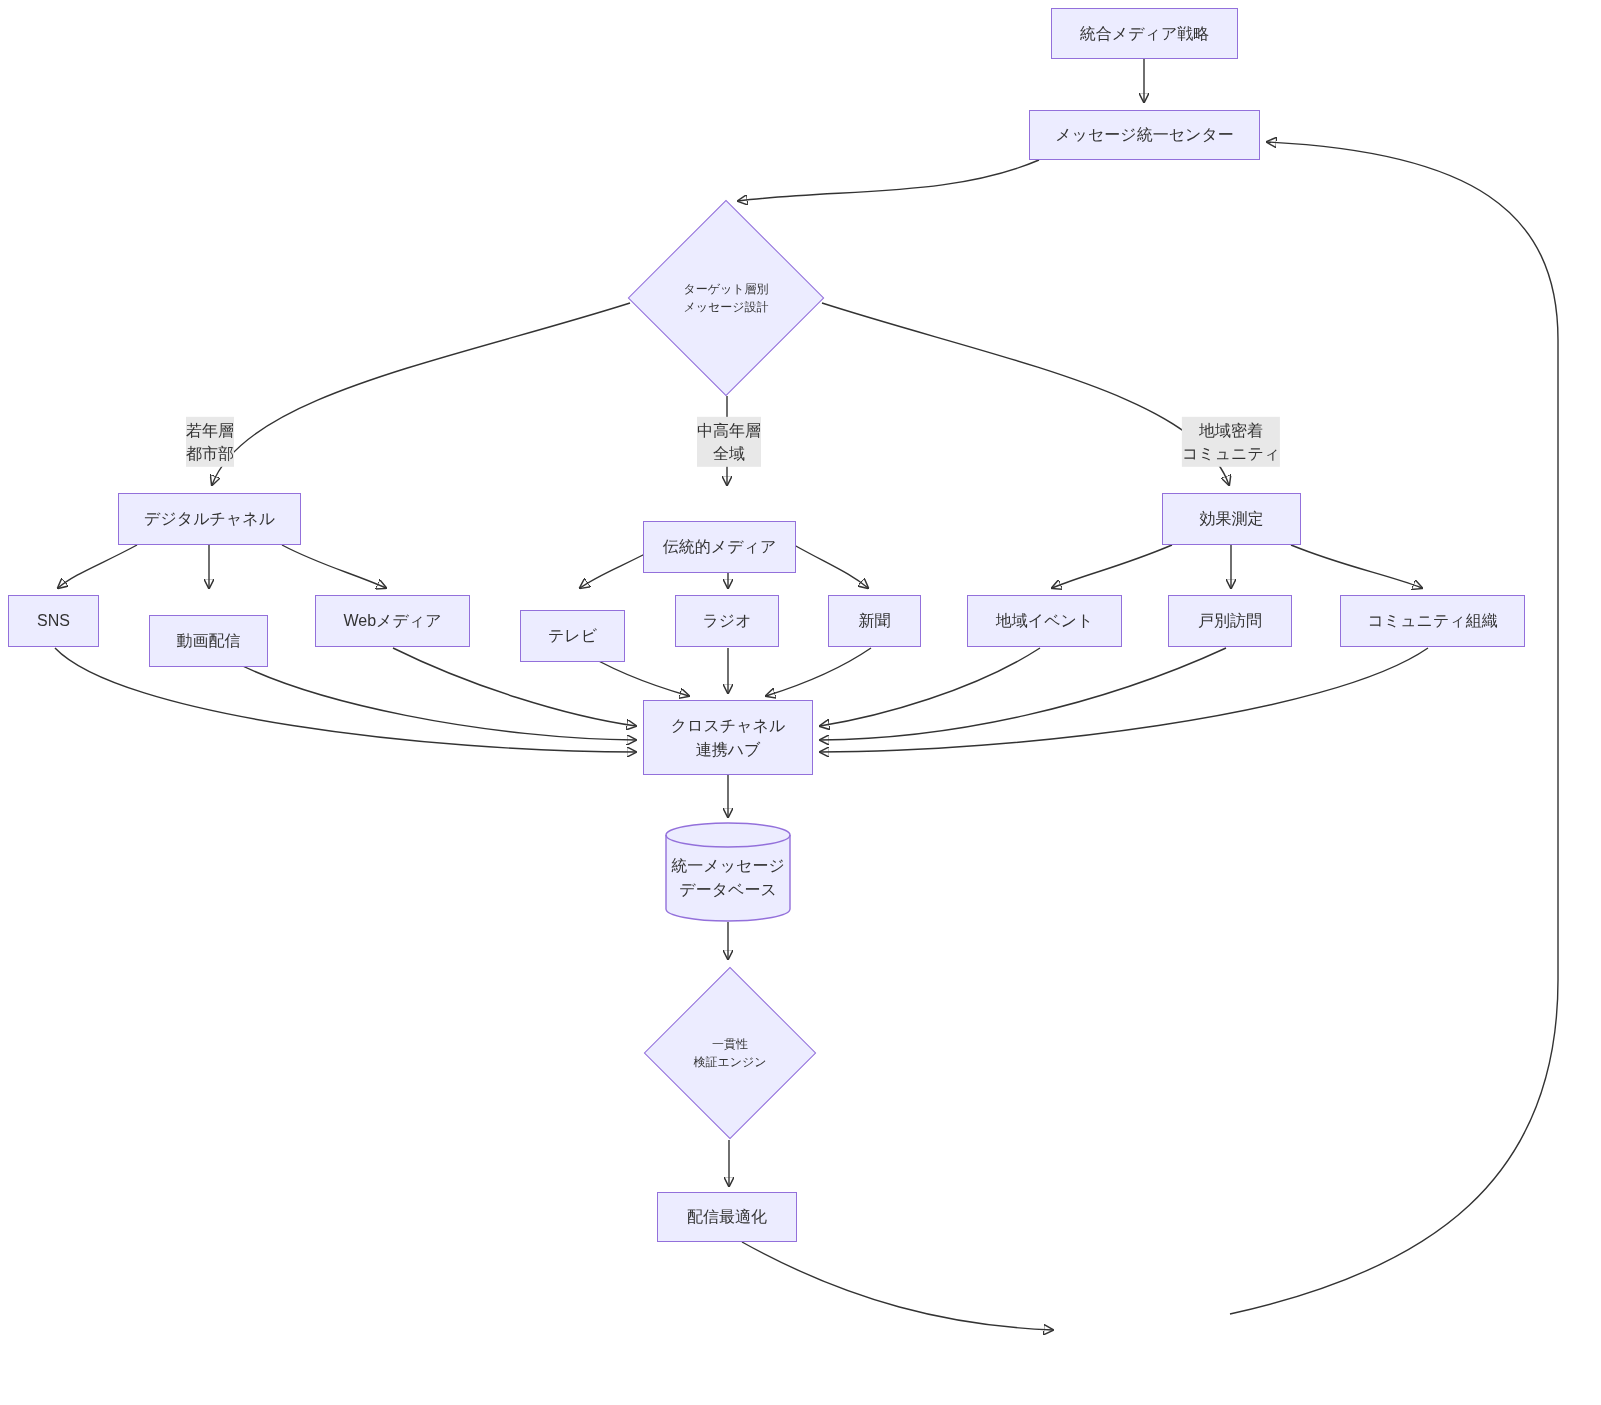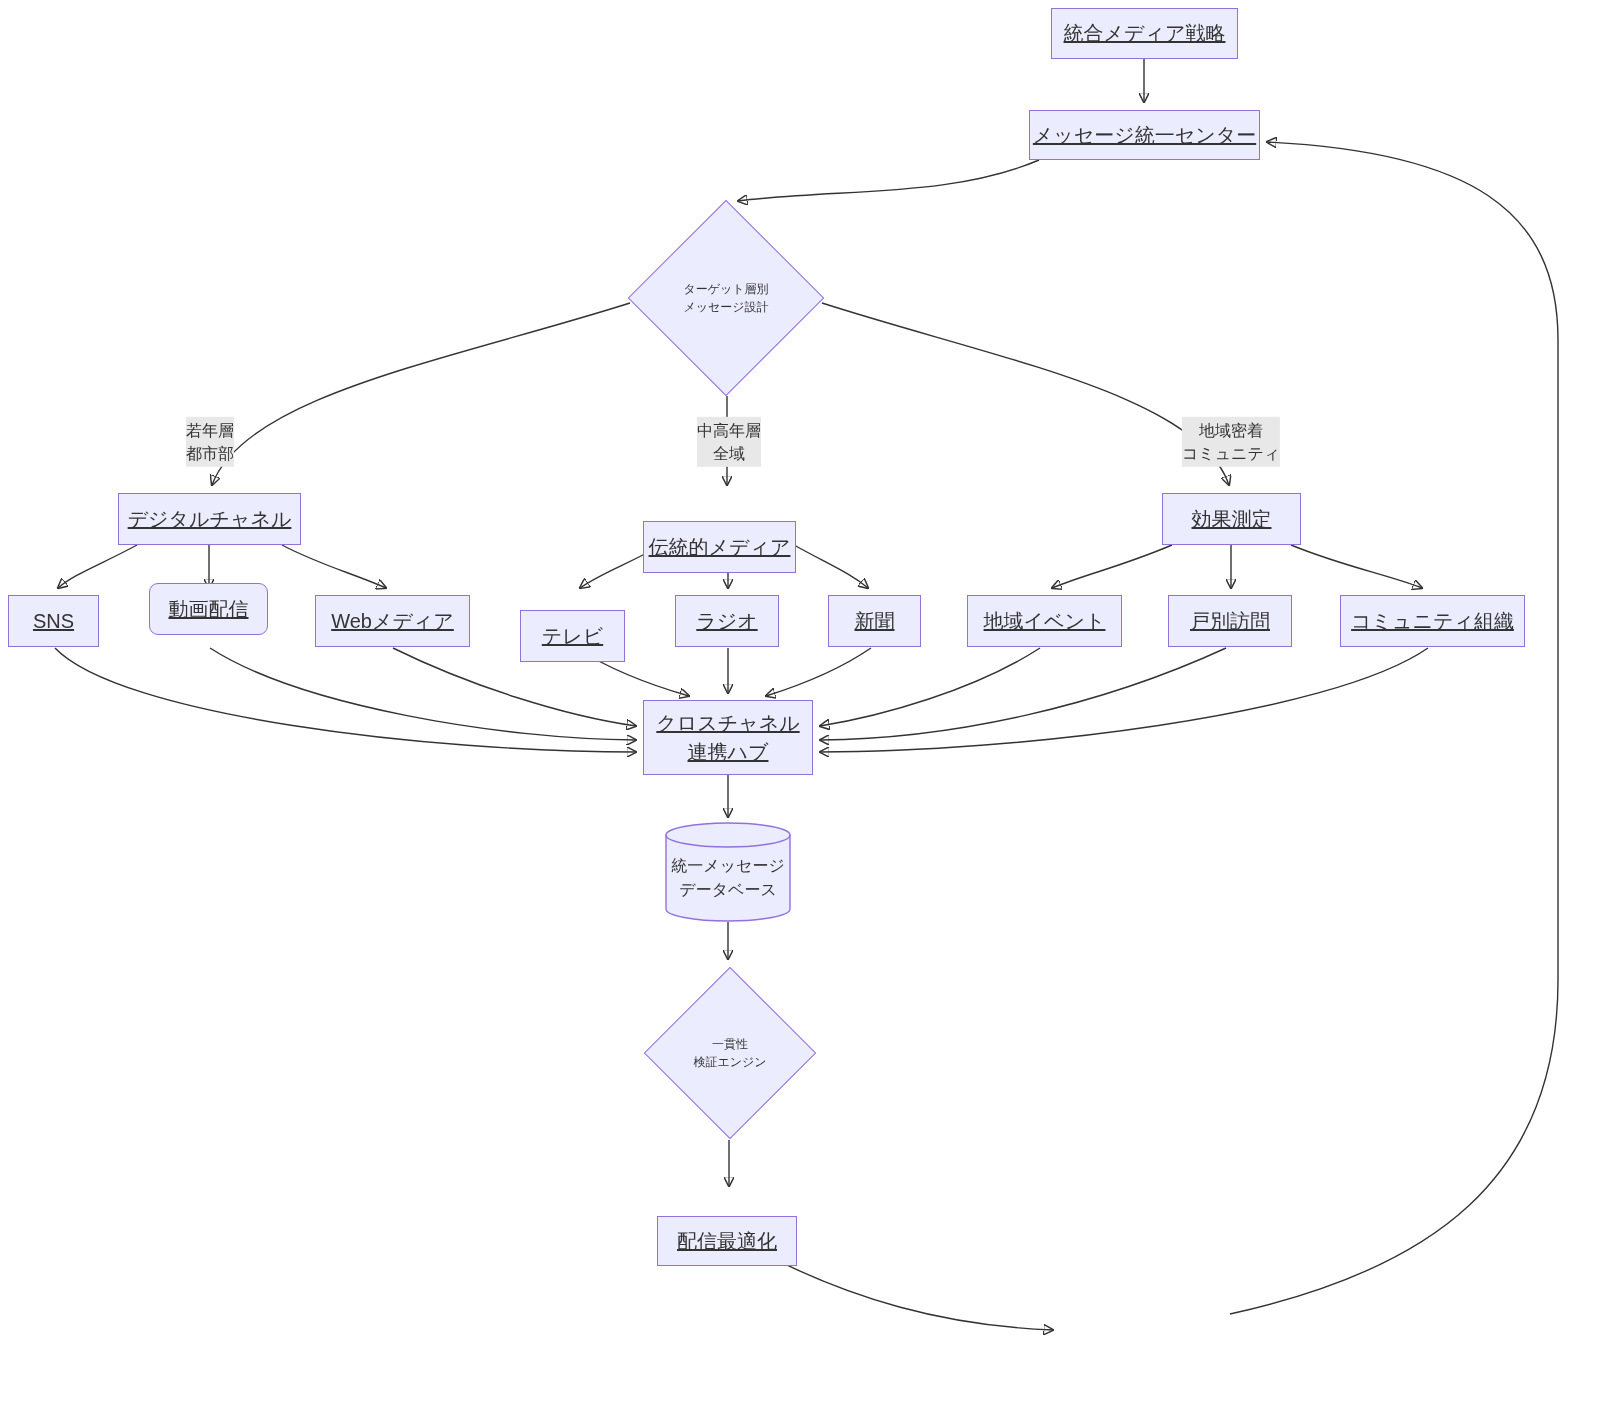--- a/index.html
+++ b/index.html
@@ -31,26 +31,25 @@
   }
   svg.edges path { stroke: var(--edge); stroke-width: 1.4; fill: none; }
   .node {
     position: absolute;
     background: var(--node-fill);
     border: 1px solid var(--node-border);
     display: flex;
     align-items: center;
     justify-content: center;
     text-align: center;
-    font-size: 20px;
+    font-size: 16px;
     line-height: 1.45;
     white-space: pre-line;
     color: var(--text);
     z-index: 2;
-    text-decoration: underline;
   }
   .diamond {
     position: absolute;
     display: flex;
     align-items: center;
     justify-content: center;
     z-index: 2;
   }
   .diamond .shape {
     position: absolute;
@@ -149,21 +148,21 @@
     <div class="shape" style="width:139px; height:139px;"></div>
     <div class="label">ターゲット層別
 メッセージ設計</div>
   </div>
 
   <div class="node" style="left:118px; top:493px; width:183px; height:52px;">デジタルチャネル</div>
   <div class="node" style="left:643px; top:493px; width:153px; height:52px;margin-top:28px;">伝統的メディア</div>
   <div class="node" style="left:1162px; top:493px; width:139px; height:52px;">効果測定</div>
 
   <div class="node" style="left:8px; top:595px; width:91px; height:52px;">SNS</div>
-  <div class="node" style="left:149px; top:583px; width:119px; height:52px;border-radius:9px;">動画配信</div>
+  <div class="node" style="left:149px; top:615px; width:119px; height:52px;">動画配信</div>
   <div class="node" style="left:315px; top:595px; width:155px; height:52px;">Webメディア</div>
   <div class="node" style="left:520px; top:610px; width:105px; height:52px;">テレビ</div>
   <div class="node" style="left:675px; top:595px; width:104px; height:52px;">ラジオ</div>
   <div class="node" style="left:828px; top:595px; width:93px; height:52px;">新聞</div>
   <div class="node" style="left:967px; top:595px; width:155px; height:52px;">地域イベント</div>
   <div class="node" style="left:1168px; top:595px; width:124px; height:52px;">戸別訪問</div>
   <div class="node" style="left:1340px; top:595px; width:185px; height:52px;">コミュニティ組織</div>
 
   <div class="node" style="left:643px; top:700px; width:170px; height:75px;">クロスチャネル
 連携ハブ</div>
@@ -176,21 +175,21 @@
     <div class="label">統一メッセージ
 データベース</div>
   </div>
 
   <div class="diamond" style="left:645px; top:965px; width:170px; height:175px;">
     <div class="shape" style="width:122px; height:122px;"></div>
     <div class="label">一貫性
 検証エンジン</div>
   </div>
 
-  <div class="node" style="left:657px; top:1192px; width:140px; height:50px;margin-top:24px;">配信最適化</div>
+  <div class="node" style="left:657px; top:1192px; width:140px; height:50px;">配信最適化</div>
 
   <div class="edge-label" style="left:210px; top:442px;">若年層
 都市部</div>
   <div class="edge-label" style="left:729px; top:442px;">中高年層
 全域</div>
   <div class="edge-label" style="left:1231px; top:442px;">地域密着
 コミュニティ</div>
 
 </div>
 

